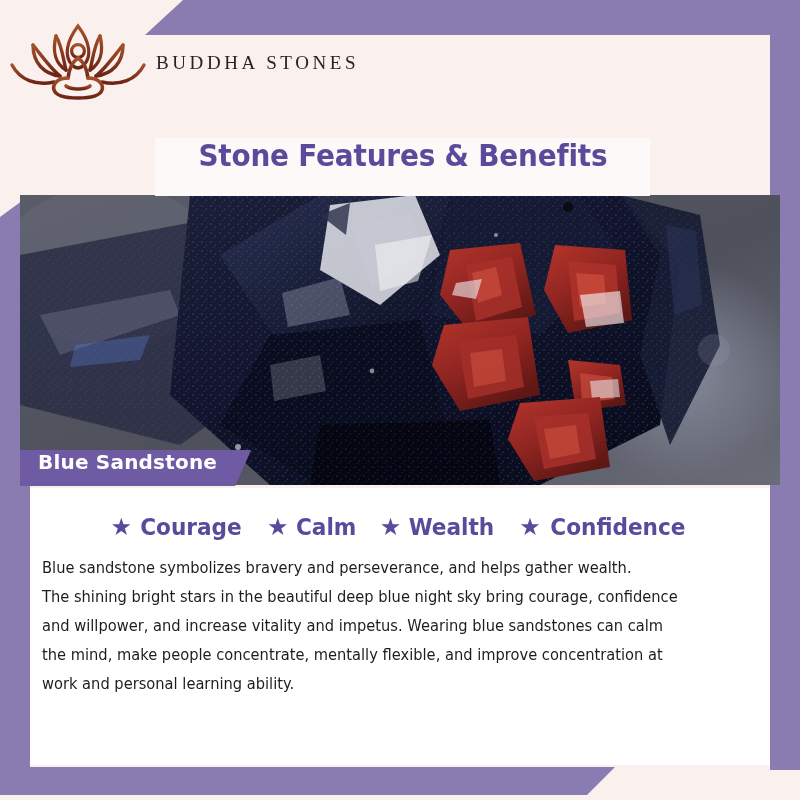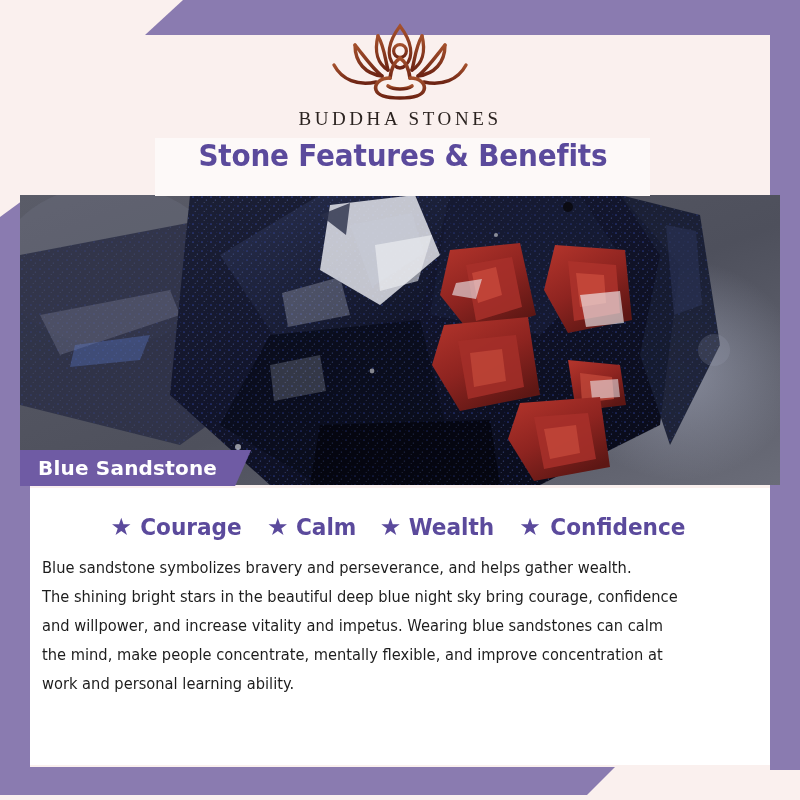--- a/index.html
+++ b/index.html
@@ -28,21 +28,21 @@
   }
   .band-bottom{
     position:absolute; bottom:5px; left:0; width:615px; height:28px;
     background:#8a7bb0;
     clip-path: polygon(0 0, 100% 0, calc(100% - 28px) 100%, 0 100%);
   }
 
   
   .logo-block{
     position:absolute; top:18px; left:0; width:800px;
-    display:flex; flex-direction:column; align-items:center;
+    display:flex; flex-direction:row; align-items:center;
     z-index:3;
   }
   .logo-mark{ width:156px; height:86px; display:block; }
   .logo-word{
     margin-top:4px;
     font-family:"Liberation Serif", serif;
     font-size:19px;
     letter-spacing:3.6px;
     color:#2b2320;
   }
@@ -69,21 +69,21 @@
     position:absolute; top:195px; left:20px; width:760px; height:290px;
     overflow:hidden; z-index:1;
   }
   .photo svg{ display:block; width:100%; height:100%; }
 
   
   .name-tag{
     position:absolute; top:450px; left:20px; height:36px;
     padding:0 34px 0 18px;
     background:#6f5ba4;
-    display:flex; align-items:center;
+    display:flex; 
     clip-path: polygon(0 0, 100% 0, calc(100% - 16px) 100%, 0 100%);
     z-index:4;
   }
   .name-tag span{
     font-family:"DejaVu Sans", sans-serif;
     font-weight:bold;
     font-size:20px;
     color:#ffffff;
     letter-spacing:0.2px;
   }

